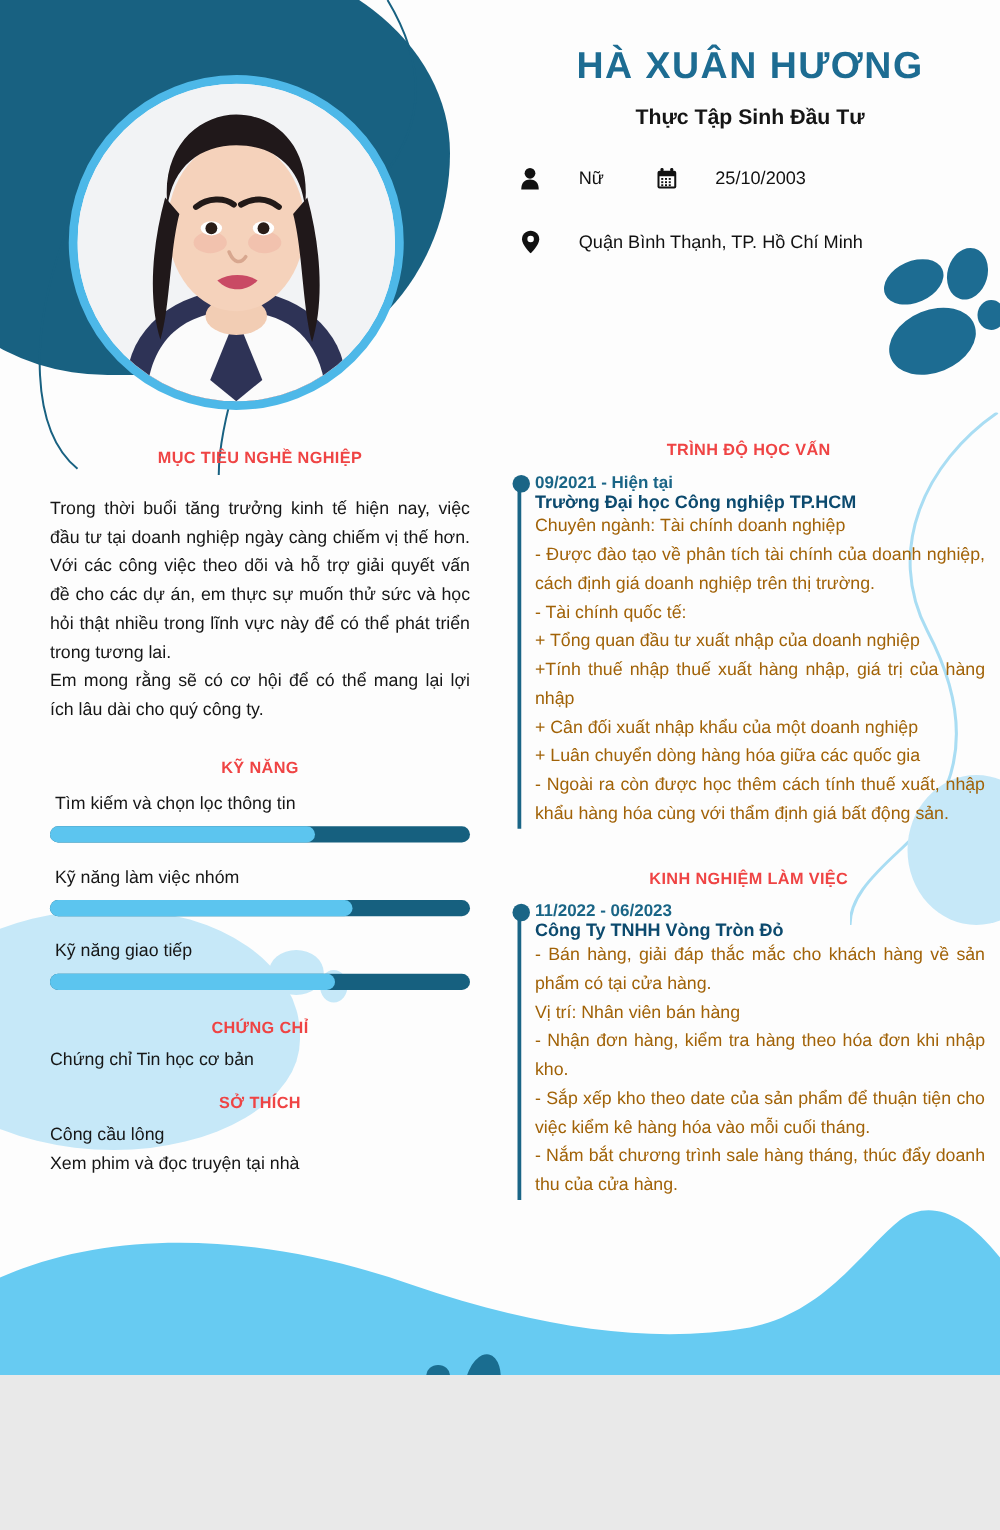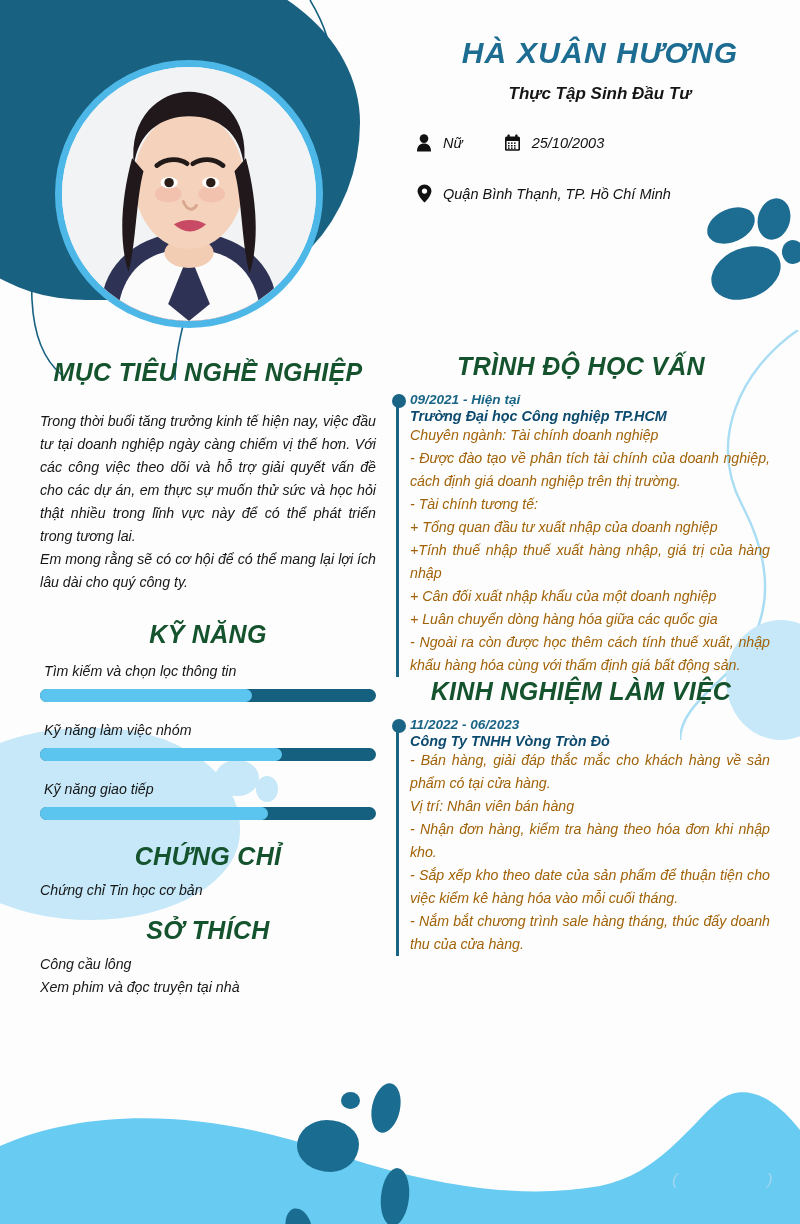--- a/index.html
+++ b/index.html
@@ -3,24 +3,23 @@
 <meta charset="utf-8">
 <style>
   * { box-sizing: border-box; margin: 0; padding: 0; }
   html, body {
     width: 800px; height: 1224px;
     background: #e9e9e9;
     font-family: "Liberation Sans", sans-serif;
   }
   #cv {
     position: relative;
-    width: 800px; height: 1224px;
+    width: 800px; height: 1100px;
     background: #fdfdfd;
     overflow: hidden;
-    font-style: italic;
   }
   .deco { position: absolute; pointer-events: none; }
 
   
   #blob-topleft {
     left: -60px; top: -40px;
     width: 420px; height: 340px;
     background: #186181;
     border-radius: 0 58% 46% 40% / 0 55% 60% 38%;
   }
@@ -72,37 +71,37 @@
     font-size: 30px; font-weight: bold; letter-spacing: 1.2px;
     color: #1d6c92; text-align: center;
   }
   #job-title {
     margin-top: 14px; font-size: 17px; font-weight: bold;
     color: #151515; text-align: center;
   }
   .meta-row { display: flex; align-items: center; }
   #meta-line1 { margin-top: 30px; padding-left: 4px; }
   #meta-line2 { margin-top: 32px; padding-left: 4px; }
-  .meta-item { display: flex; align-items: center; }
+  .meta-item { display: flex; align-items: center; gap: 20px; }
   .meta-item + .meta-item { margin-left: 40px; }
   .meta-icon { width: 20px; display: flex; justify-content: center; margin-right: 9px; }
   .meta-text { font-size: 14.5px; color: #111; }
 
   
   #hb1 { left: 706px; top: 209px; width: 50px; height: 33px; background:#1d6c92; border-radius:50%; transform: rotate(-24deg); }
   #hb2 { left: 758px; top: 198px; width: 32px; height: 42px; background:#1d6c92; border-radius:50%; transform: rotate(16deg); }
   #hb3 { left: 782px; top: 240px; width: 22px; height: 24px; background:#1d6c92; border-radius:50%; }
   #hb4 { left: 710px; top: 248px; width: 72px; height: 50px; background:#1d6c92; border-radius:50%; transform: rotate(-22deg); }
 
   
   #col-left { position: absolute; left: 40px; top: 358px; width: 336px; }
-  #col-right { position: absolute; left: 392px; top: 352px; width: 378px; }
+  #col-right { position: absolute; left: 410px; top: 352px; width: 378px; }
 
   .sec-head {
-    font-size: 25px; font-weight: bold; color: #14532d;
+    font-size: 13px; font-weight: bold; color: #ef4444;
     letter-spacing: .3px; text-align: center; position: relative; z-index: 2;
   }
 
   .body-text {
     font-size: 14.2px; color: #161616; line-height: 1.62;
     text-align: justify; position: relative; z-index: 2;
   }
   .plain-line { font-size: 14.2px; color: #161616; line-height: 1.62; position: relative; z-index: 2; }
 
   
@@ -282,29 +281,29 @@
 
     <div class="sec-head">TRÌNH ĐỘ HỌC VẤN</div>
 
     <div class="tl" style="margin-top:11px;">
       <div class="tl-line"></div>
       <div class="tl-dot"></div>
       <div class="tl-date">09/2021 - Hiện tại</div>
       <div class="tl-org">Trường Đại học Công nghiệp TP.HCM</div>
       <div class="tl-item">Chuyên ngành: Tài chính doanh nghiệp</div>
       <div class="tl-item">- Được đào tạo về phân tích tài chính của doanh nghiệp, cách định giá doanh nghiệp trên thị trường.</div>
-      <div class="tl-item">- Tài chính tương tế:</div>
+      <div class="tl-item">- Tài chính quốc tế:</div>
       <div class="tl-item">+ Tổng quan đầu tư xuất nhập của doanh nghiệp</div>
       <div class="tl-item">+Tính thuế nhập thuế xuất hàng nhập, giá trị của hàng nhập</div>
       <div class="tl-item">+ Cân đối xuất nhập khẩu của một doanh nghiệp</div>
       <div class="tl-item">+ Luân chuyển dòng hàng hóa giữa các quốc gia</div>
       <div class="tl-item">- Ngoài ra còn được học thêm cách tính thuế xuất, nhập khẩu hàng hóa cùng với thẩm định giá bất động sản.</div>
     </div>
 
-    <div class="sec-head" style="margin-top:0;">KINH NGHIỆM LÀM VIỆC</div>
+    <div class="sec-head" style="margin-top:32px;">KINH NGHIỆM LÀM VIỆC</div>
 
     <div class="tl" style="margin-top:11px;">
       <div class="tl-line"></div>
       <div class="tl-dot"></div>
       <div class="tl-date">11/2022 - 06/2023</div>
       <div class="tl-org">Công Ty TNHH Vòng Tròn Đỏ</div>
       <div class="tl-item">- Bán hàng, giải đáp thắc mắc cho khách hàng về sản phẩm có tại cửa hàng.</div>
       <div class="tl-item">Vị trí: Nhân viên bán hàng</div>
       <div class="tl-item">- Nhận đơn hàng, kiểm tra hàng theo hóa đơn khi nhập kho.</div>
       <div class="tl-item">- Sắp xếp kho theo date của sản phẩm để thuận tiện cho việc kiểm kê hàng hóa vào mỗi cuối tháng.</div>

